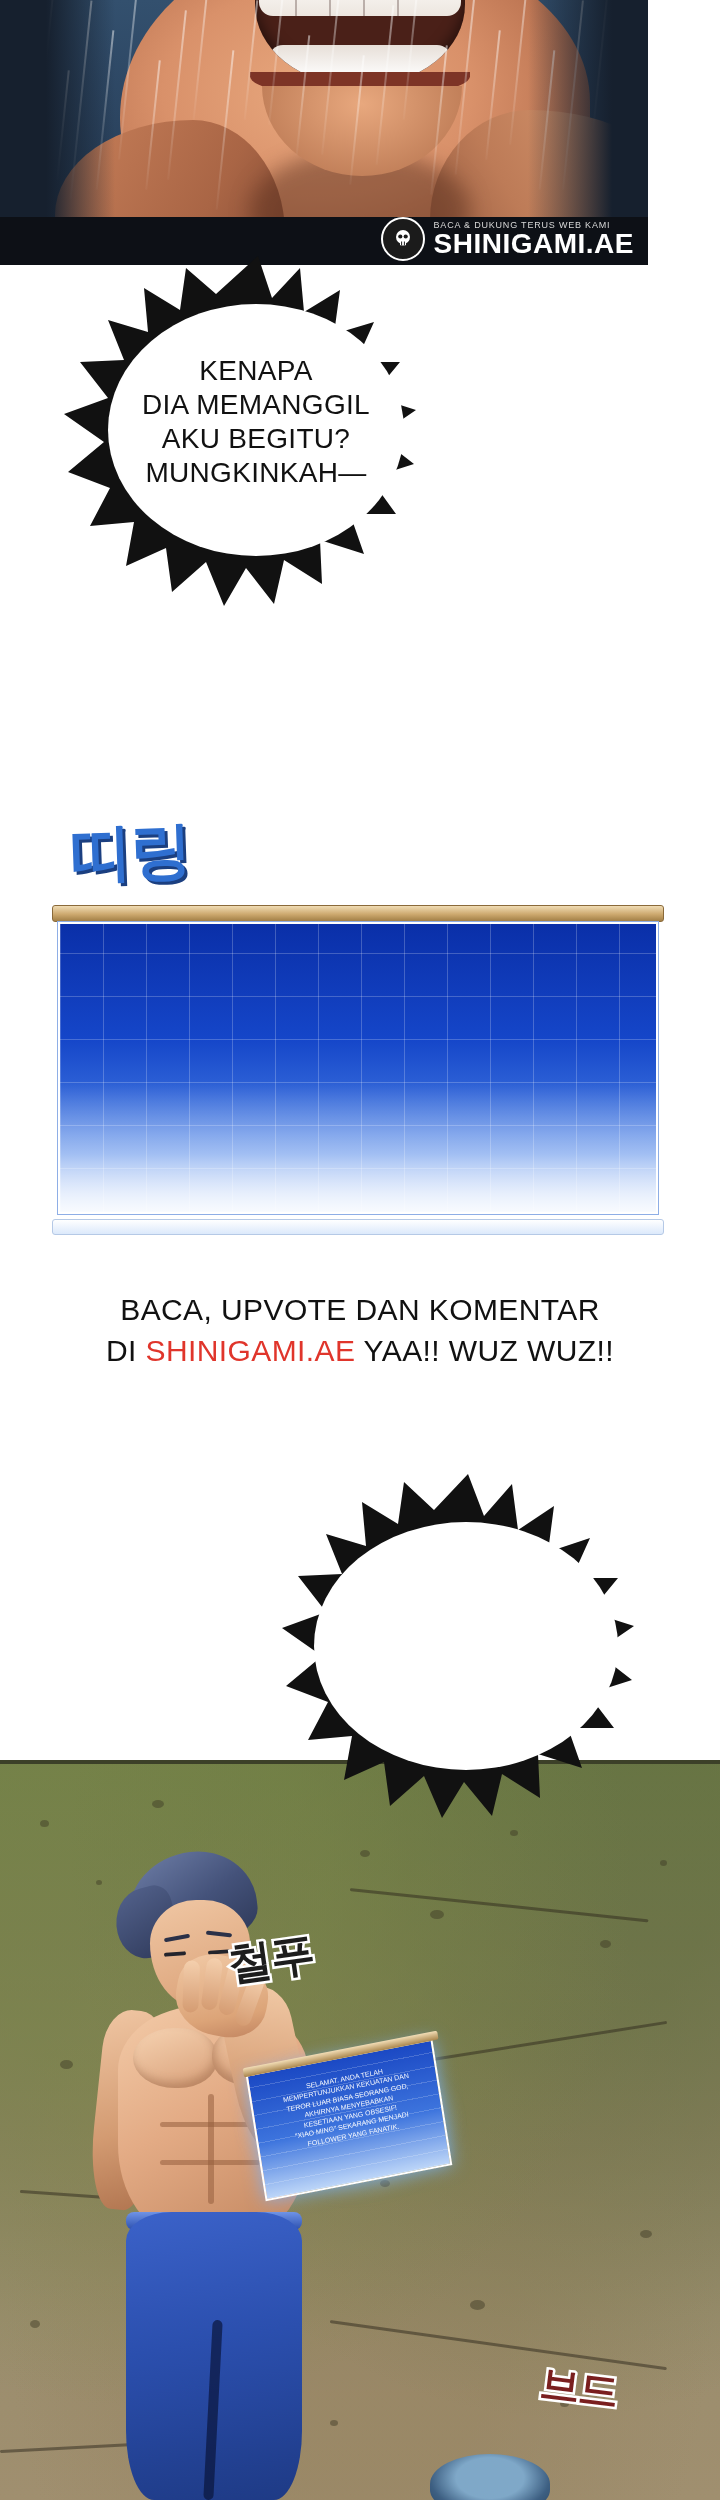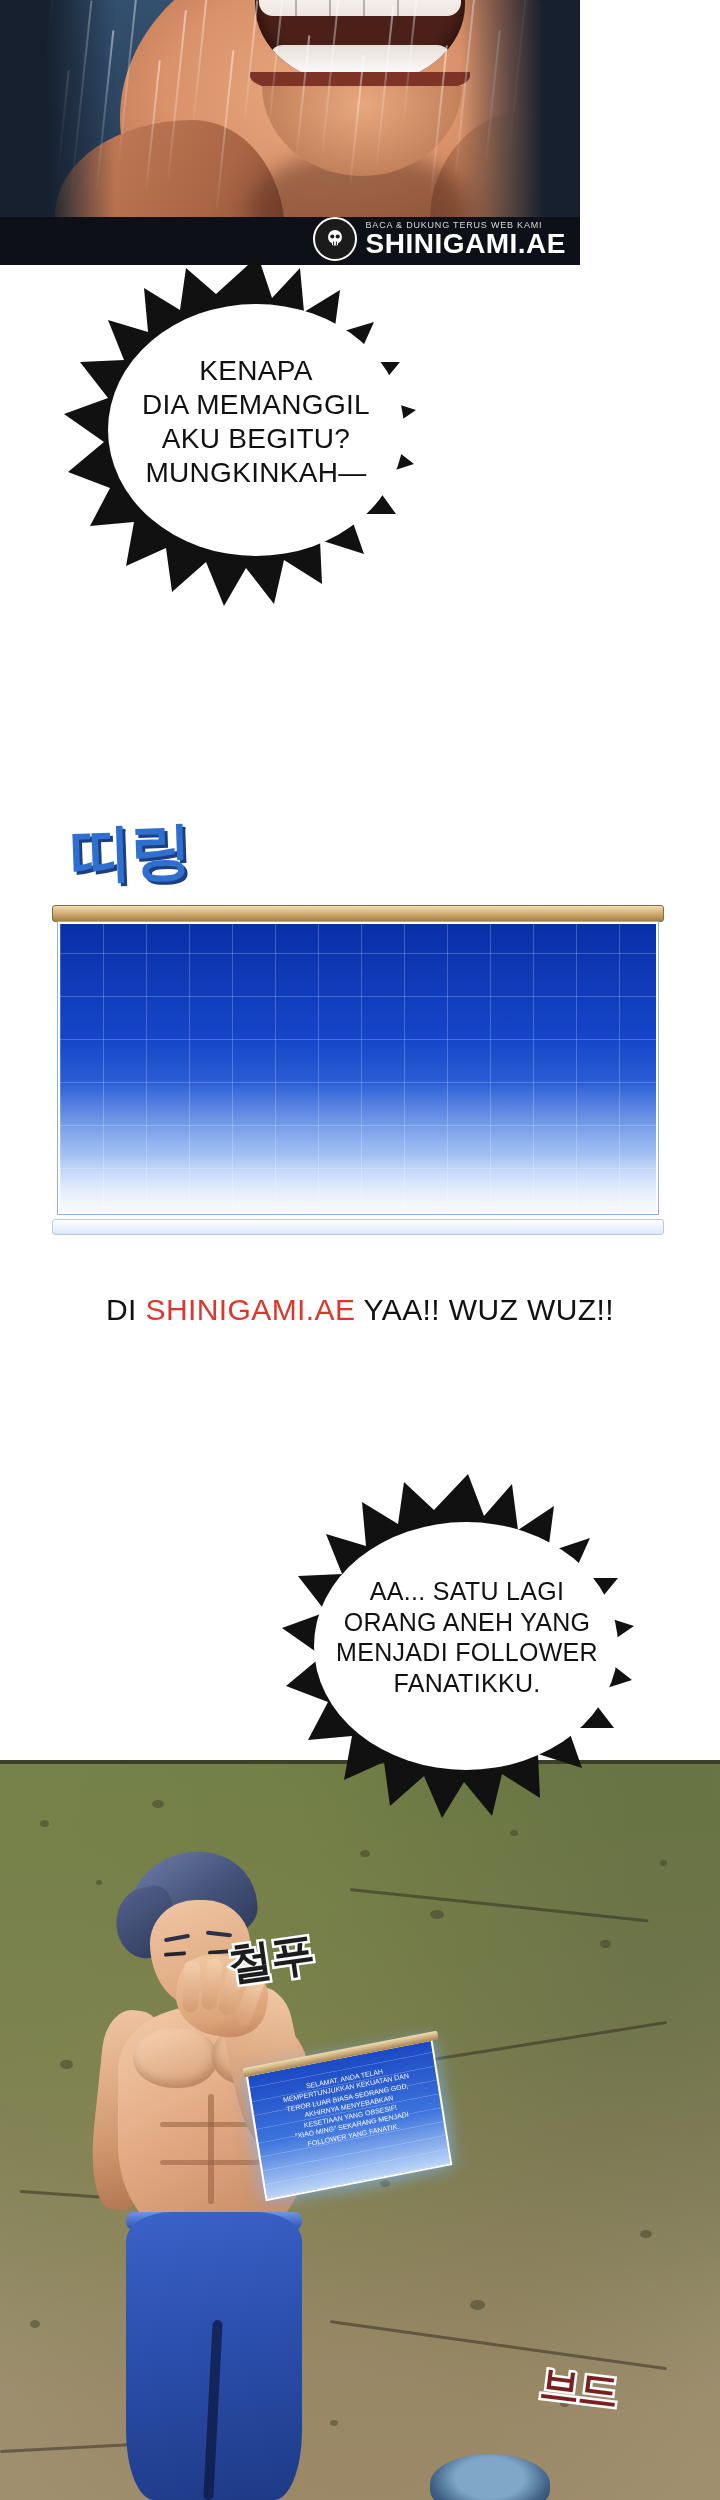--- a/index.html
+++ b/index.html
@@ -16,21 +16,21 @@
     width: 720px;
     height: 2500px;
     overflow: hidden;
     background: #ffffff;
   }
 
   
   .panel-top {
     position: absolute;
     left: 0; top: 0;
-    width: 580px; height: 265px;
+    width: 648px; height: 265px;
     overflow: hidden;
     background: #0f766e;
   }
   .p1-sky {
     position: absolute; inset: 0;
     background:
       linear-gradient(180deg, #33506e 0%, #2c4561 45%, #23384f 100%);
   }
   .p1-body {
     position: absolute;
@@ -561,34 +561,31 @@
 
   <div class="sys-korean">띠링</div>
 
   <div class="sys-window">
     <div class="sys-bar"></div>
     <div class="sys-body"></div>
     <div class="sys-bottom"></div>
   </div>
 
   <div class="promo">
+    <div>BACA, UPVOTE DAN KOMENTAR</div>
     <div>
       <span>DI </span><span class="hl">SHINIGAMI.AE</span><span> YAA!! WUZ WUZ!!</span>
     </div>
   </div>
 
   <div class="spiky-wrap" style="left:248px; top:1470px; width:440px; height:350px; z-index:5;">
     <svg class="spiky-svg" width="440" height="350" viewBox="0 0 440 350" aria-hidden="true">
       <polygon points="220,4 236,46 264,14 270,60 306,36 300,82 342,68 324,108 370,108 342,142 386,156 348,182 384,210 340,224 366,258 320,258 334,298 290,284 292,328 254,304 244,346 216,312 194,348 176,306 142,336 136,292 96,310 104,266 60,270 80,232 38,216 74,186 34,158 78,142 50,106 94,104 78,64 118,76 114,32 150,54 156,12 186,40" fill="#111111"></polygon>
       <ellipse cx="218" cy="176" rx="152" ry="124" fill="#ffffff"></ellipse>
     </svg>
-    <div class="bubble-text" style="left:58px; top:106px; width:322px; font-size:25px;">AA... SATU LAGI
-ORANG ANEH YANG
-MENJADI FOLLOWER
-FANATIKKU.</div>
   </div>
 
   <div class="panel-bottom">
     <div class="ground"></div>
     <div class="pb-topline"></div>
 
     <div class="ground-specks">
       <i style="left:40px;  top:60px;  width:9px;  height:7px;"></i>
       <i style="left:96px;  top:120px; width:6px;  height:5px;"></i>
       <i style="left:152px; top:40px;  width:12px; height:8px;"></i>

